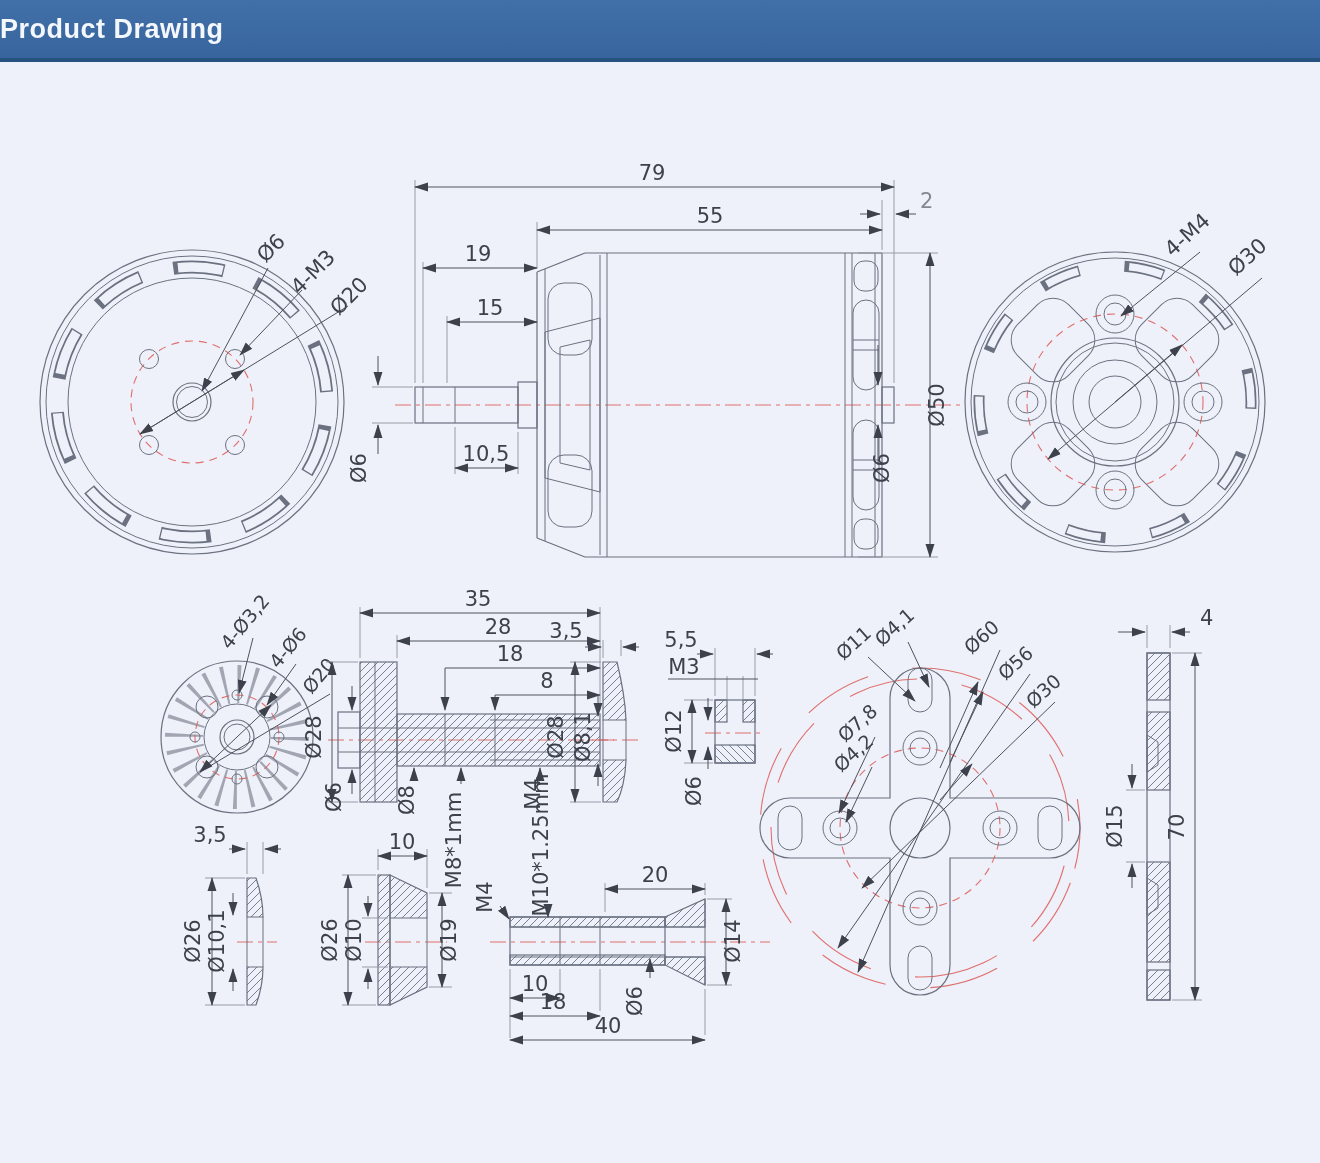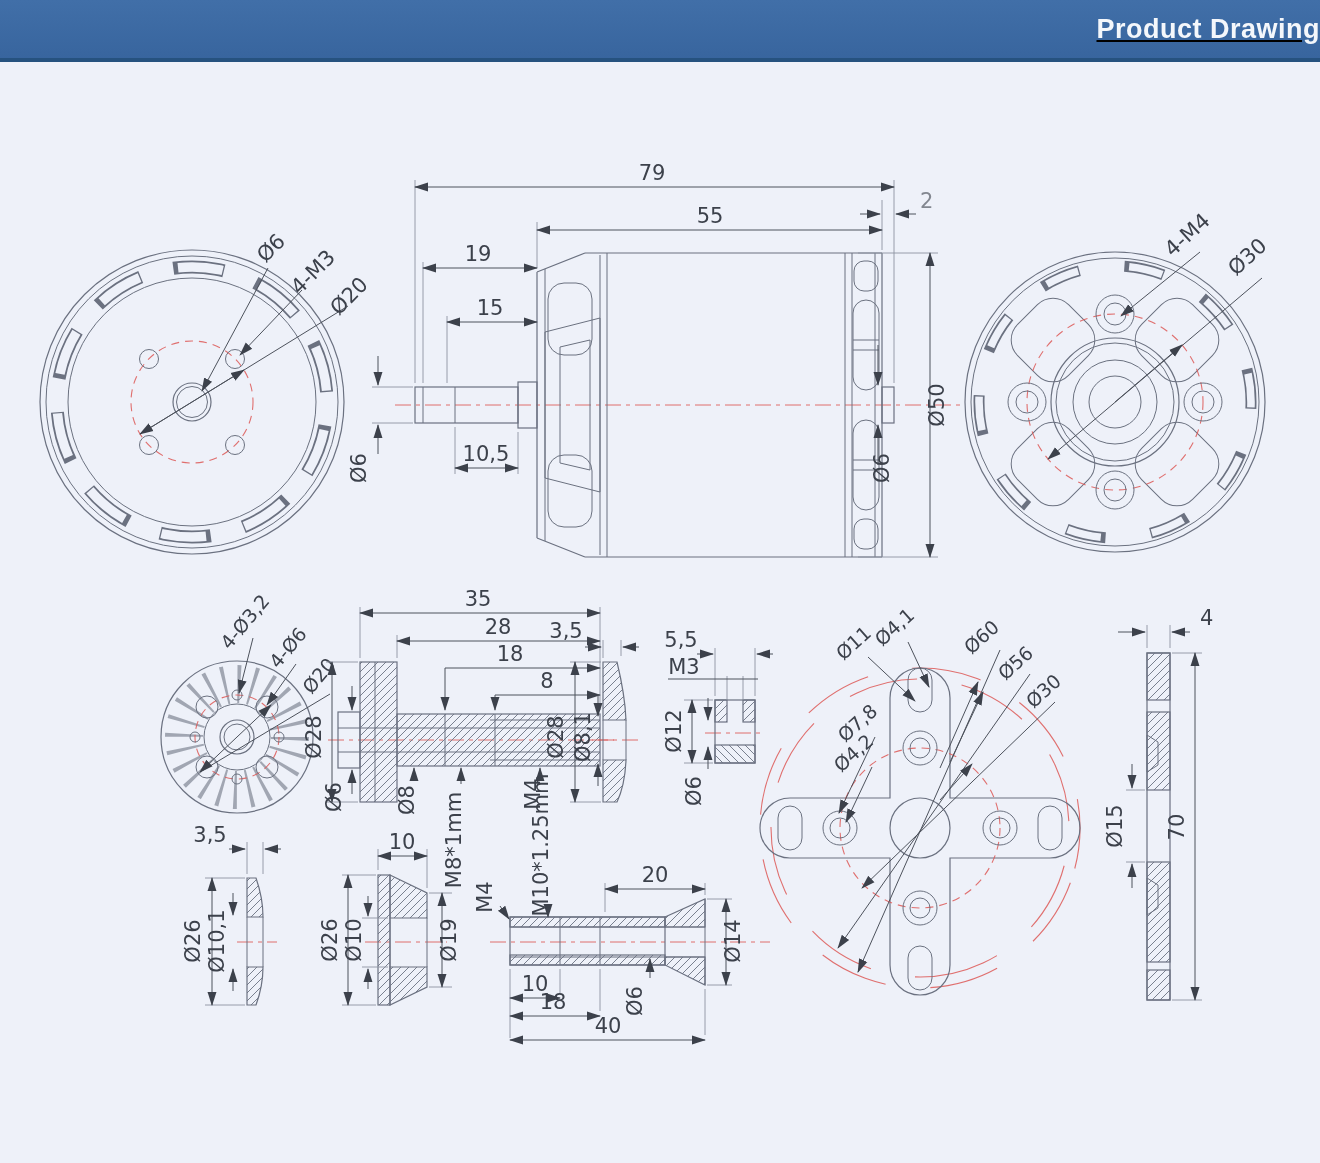--- a/index.html
+++ b/index.html
@@ -1,18 +1,18 @@
 <!DOCTYPE html>
 <html><head>
 <meta charset="utf-8">
 <style>
   html,body{margin:0;padding:0;}
   body{width:1320px;height:1163px;background:#eef1f9;font-family:"Liberation Sans","DejaVu Sans",sans-serif;overflow:hidden;}
   .titlebar{height:58px;background:linear-gradient(#416fa8,#38659e);border-bottom:4px solid #26527f;
-    display:flex;align-items:center;justify-content:flex-end;text-decoration:underline;}
+    display:flex;align-items:center;justify-content:flex-start;}
   .titlebar h1{margin:0;font-size:27px;font-weight:600;color:#f4f7fb;letter-spacing:.5px;font-family:"Liberation Sans","DejaVu Sans",sans-serif;}
   svg{display:block;}
   .ln{stroke:#6b7180;fill:none;stroke-width:1.2;}
   .lnt{stroke:#6b7180;fill:none;stroke-width:1;}
   .hat{fill:url(#hatch);stroke:#6b7180;stroke-width:1.2;}
   .hat2{fill:url(#hatch2);stroke:#6b7180;stroke-width:1.2;}
   .dim{stroke:#4d525c;stroke-width:1;fill:none;}
   .ext{stroke:#8d93a0;stroke-width:.9;fill:none;}
   .red{stroke:#dd5856;stroke-width:1;fill:none;stroke-dasharray:16 5 4 5;opacity:.85;}
   .redd{stroke:#dd5856;stroke-width:1.1;fill:none;stroke-dasharray:8 6;opacity:.85;}

